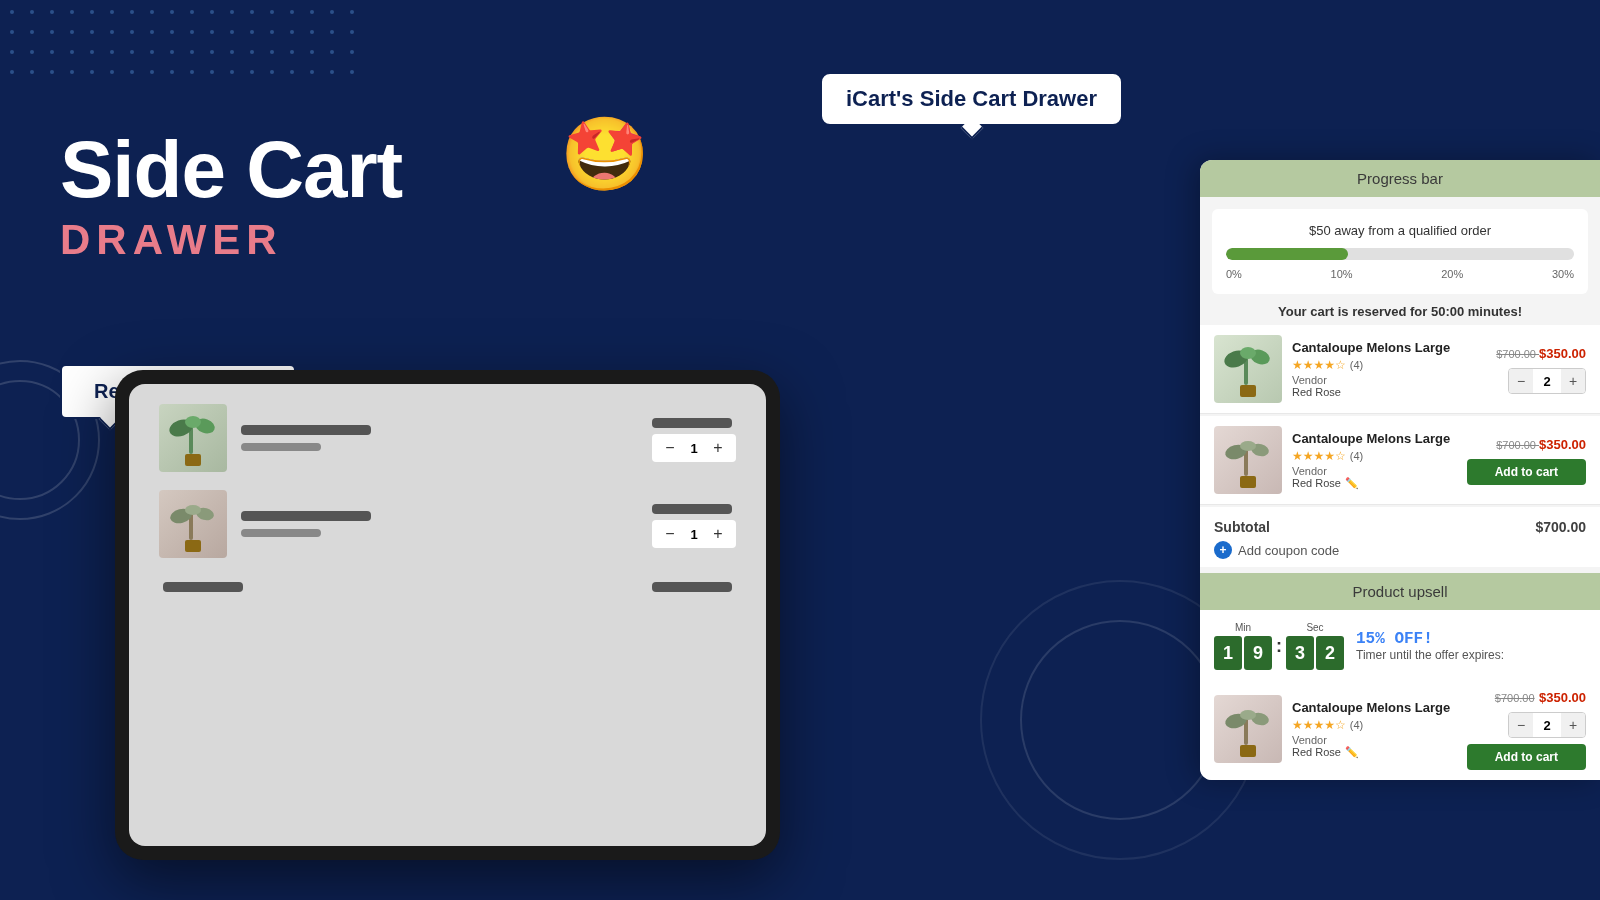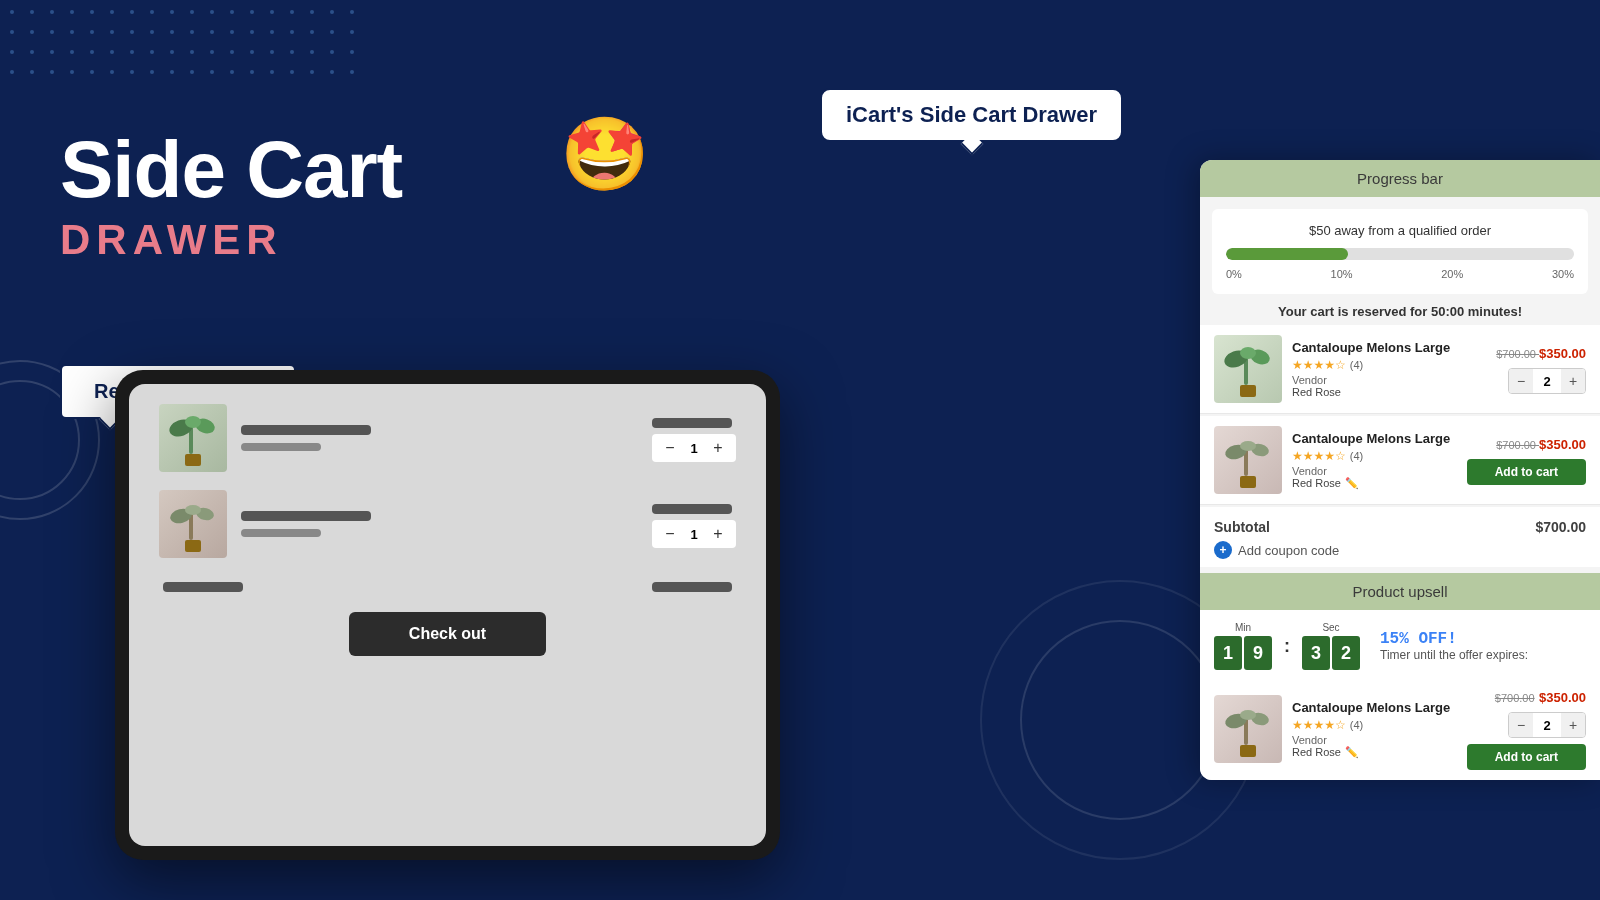--- a/index.html
+++ b/index.html
@@ -83,21 +83,21 @@
       position: absolute;
       top: 112px;
       left: 560px;
       font-size: 72px;
       z-index: 10;
     }
 
     
     .icart-bubble {
       position: absolute;
-      top: 88px;
+      top: 72px;
       left: 820px;
       background: white;
       border: 2px solid #0d2152;
       border-radius: 10px;
       padding: 12px 24px;
       font-size: 22px;
       font-weight: 700;
       color: #0d2152;
       z-index: 20;
     }
@@ -470,21 +470,21 @@
       text-align: center;
       padding: 10px;
       font-size: 15px;
       font-weight: 500;
       margin-top: 6px;
     }
     .upsell-timer-row {
       display: flex;
       align-items: center;
       padding: 12px 14px 8px;
-      gap: 12px;
+      gap: 4px;
       background: white;
     }
     .timer-label {
       display: flex;
       flex-direction: column;
       align-items: center;
     }
     .timer-label-text {
       font-size: 10px;
       color: #555;
@@ -712,21 +712,20 @@
             <div class="qty-btn">+</div>
           </div>
         </div>
       </div>
 
       <div class="cart-footer-row">
         <div class="subtotal-line"></div>
         <div class="subtotal-amount"></div>
       </div>
 
-      <button class="checkout-btn-tablet">Check out</button>
     </div>
   </div>
 </div>
 
 <div class="right-panel">
 
   <div class="section-header">Progress bar</div>
   <div class="progress-section">
     <div class="progress-text">$50 away from a qualified order</div>
     <div class="progress-bar-outer">

